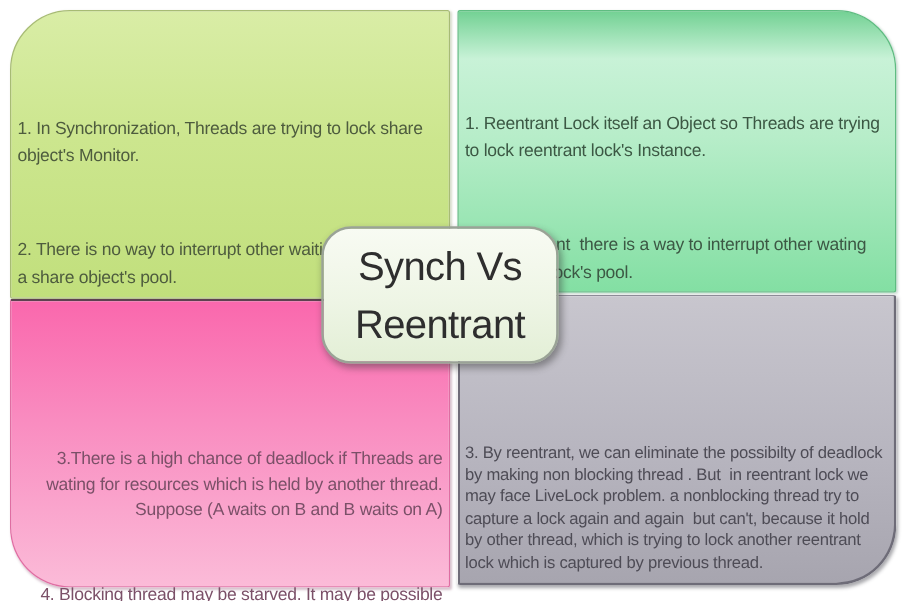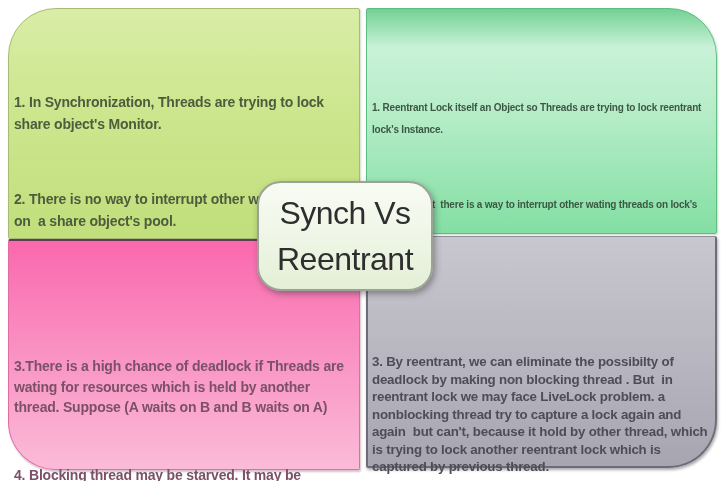--- a/index.html
+++ b/index.html
@@ -18,21 +18,20 @@
     background: #ffffff;
   }
   .quad {
     position: absolute;
     box-sizing: border-box;
   }
   .quad-text {
     position: absolute;
     white-space: pre-wrap;
     letter-spacing: -0.2px;
-    font-weight: bold;
   }
   .quad-text p { margin: 0 0 9px 0; }
 
   
   .q-tl {
     left: 8px; top: 8px; width: 352px; height: 231px;
     border-radius: 48px 2px 2px 2px;
     background: linear-gradient(180deg, #d9eda6 0%, #cce68e 45%, #c1df7c 100%);
     border: 1px solid #a7bb74;
     box-shadow: 1px 1px 2px rgba(90,110,50,0.25);
@@ -44,58 +43,58 @@
 
   
   .q-tr {
     left: 366px; top: 8px; width: 351px; height: 226px;
     border-radius: 2px 48px 2px 2px;
     background: linear-gradient(180deg, #73d194 0%, #c8f2d7 17%, #b7edc9 45%, #83dfa3 100%);
     border: 1px solid #5fbc81;
     box-shadow: 1px 1px 2px rgba(40,110,70,0.25);
   }
   .t-tr {
-    left: 372px; top: 53px; width: 340px;
-    font-size: 10px; line-height: 22px; color: #3c5844;
+    left: 372px; top: 43px; width: 340px;
+    font-size: 14px; line-height: 22px; color: #3c5844;
   }
 
   
   .q-bl {
     left: 8px; top: 239px; width: 352px; height: 231px;
     border-radius: 2px 2px 2px 48px;
     background: linear-gradient(180deg, #fa68ad 0%, #f98cc0 42%, #fbbbd8 100%);
     border: 1px solid #df6da2;
     border-top: 2px solid #5e4150;
     box-shadow: 1px 2px 2px rgba(120,50,85,0.3);
   }
   .t-bl {
     left: 14px; top: 315px; width: 340px;
     font-size: 14px; line-height: 20.5px; color: #7b5068;
   }
-  .t-bl p { margin: 0 0 6px 0; }
+  .t-bl p { margin: 0 0 6px 0; text-align: right; }
 
   
   .q-br {
     left: 366px; top: 236px; width: 351px; height: 232px;
     border-radius: 2px 2px 48px 2px;
     background: linear-gradient(180deg, #c8c6ce 0%, #b7b5bf 55%, #a7a5af 100%);
     border: 2px solid #6e6c78;
     border-top: 1px solid #8d8b97;
     box-shadow: 1px 2px 3px rgba(40,40,50,0.4);
   }
   .t-br {
     left: 372px; top: 302px; width: 338px;
     font-size: 13.3px; line-height: 17.5px; color: #4e4c56;
   }
   .t-br p { margin: 16px 0 7px 0; }
 
   
   .title-box {
     position: absolute;
-    left: 257px; top: 181px; width: 176px; height: 110px;
+    left: 257px; top: 181px; width: 190px; height: 110px;
     box-sizing: border-box;
     border-radius: 24px;
     background: linear-gradient(180deg, #f8fbf3 0%, #eef5e5 55%, #e3efd6 100%);
     border: 2px solid #9aa396;
     box-shadow: 2px 3px 6px rgba(50,50,50,0.45);
     display: flex;
     align-items: center;
     justify-content: center;
     text-align: center;
   }

